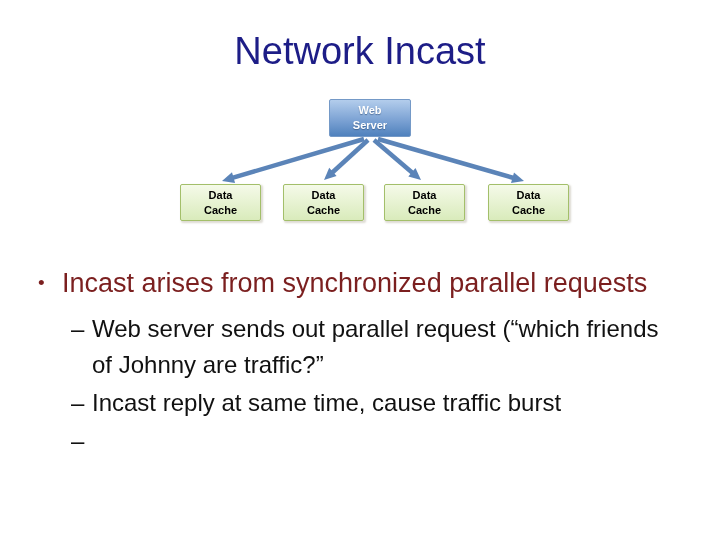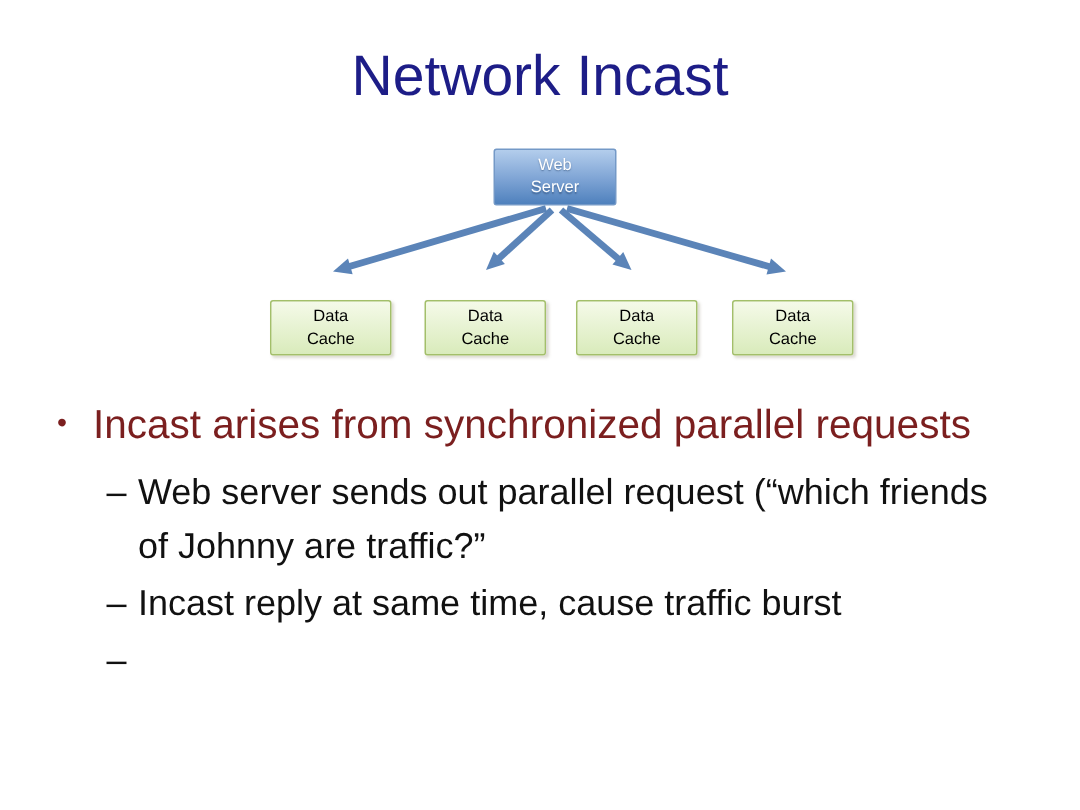--- a/index.html
+++ b/index.html
@@ -33,37 +33,37 @@
   .arrow-line { stroke-width: 4.5; fill: none; }
 
   .node {
     position: absolute;
     box-sizing: border-box;
     display: flex;
     align-items: center;
     justify-content: center;
     text-align: center;
     white-space: pre-line;
-    font-weight: 400;
+    font-weight: 700;
     font-size: 11px;
     line-height: 15px;
     border-radius: 2px;
   }
   .node-web {
     left: 329px; top: 99px; width: 82px; height: 38px;
     background: linear-gradient(180deg,
       var(--server-box-top, #b3cdec) 0%,
       #7da3d4 55%,
       var(--server-box-bottom, #4f81bd) 100%);
     border: 1px solid var(--server-box-border, #7499c7);
     color: var(--server-text, #fff);
     text-shadow: 0 1px 1px rgba(40,70,110,0.55);
   }
   .node-cache {
-    top: 200px; width: 81px; height: 37px;
+    top: 184px; width: 81px; height: 37px;
     background: linear-gradient(180deg,
       var(--cache-box-top, #f5fae9) 0%,
       var(--cache-box-bottom, #d9ebbb) 100%);
     border: 1px solid var(--cache-box-border, #a3bf6a);
     color: var(--cache-text, #000);
     box-shadow: 1.5px 1.5px 2px rgba(120,110,80,0.25);
   }
   .cache-0 { left: 180px; }
   .cache-1 { left: 283px; }
   .cache-2 { left: 384px; }

